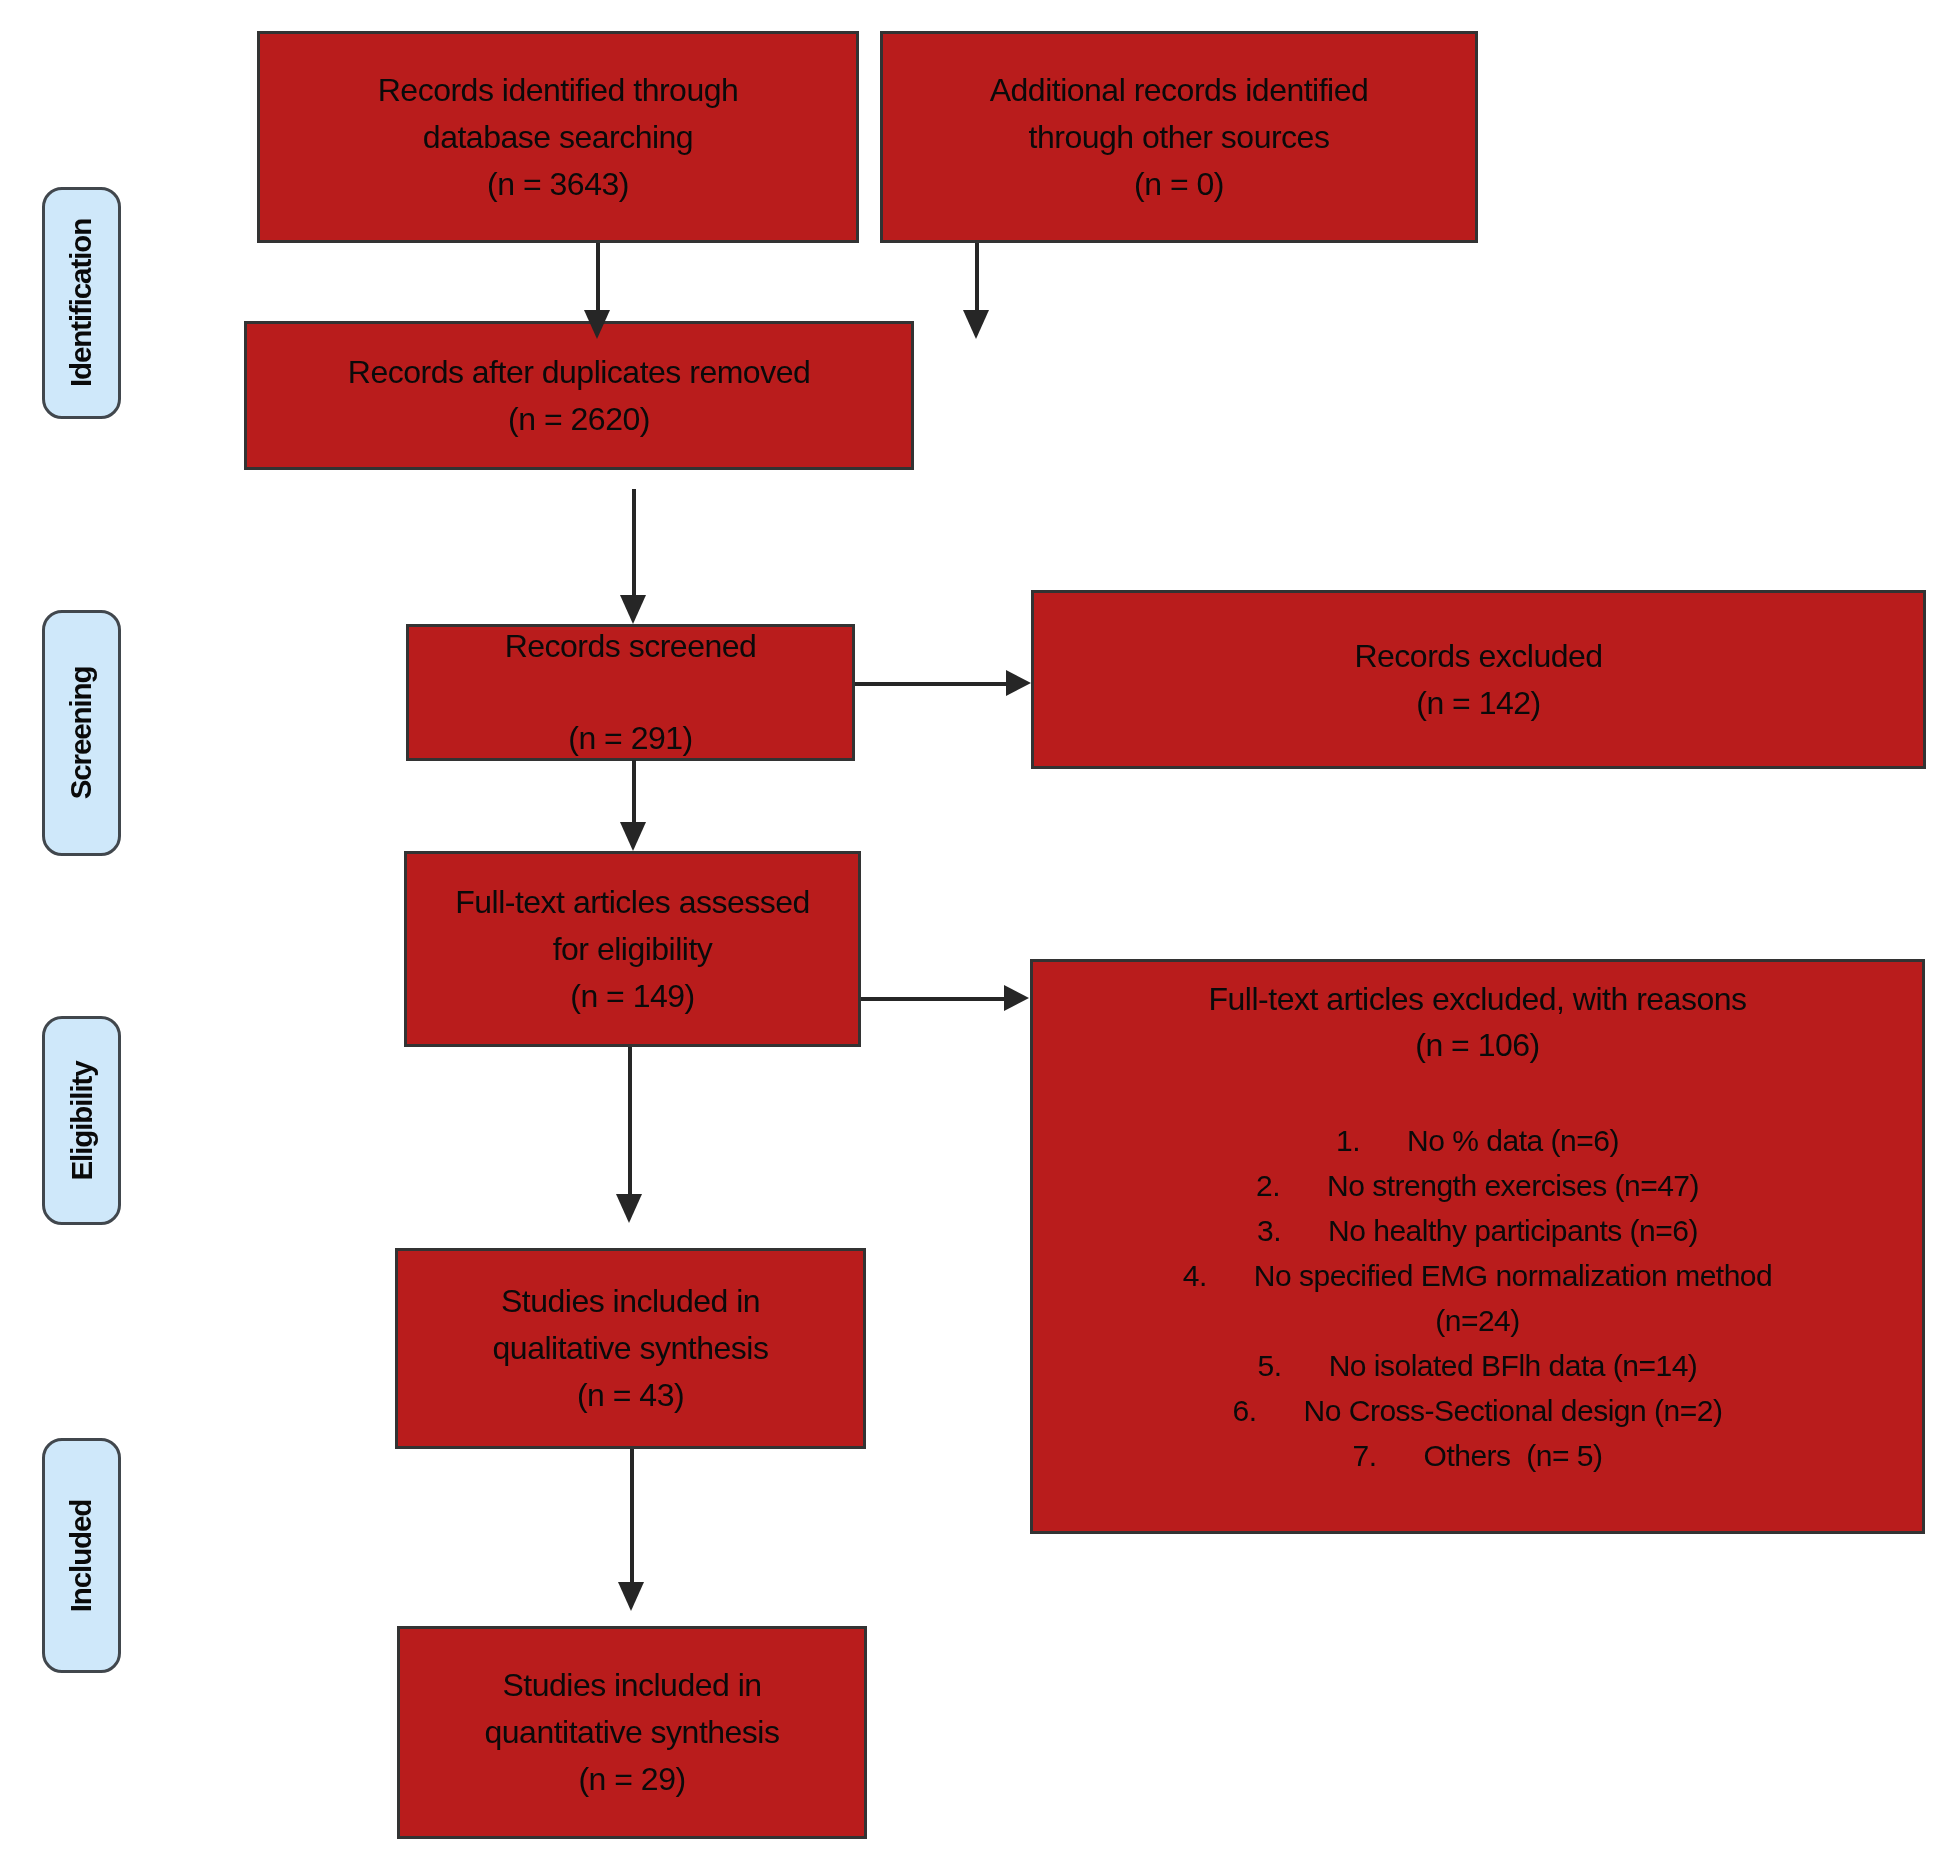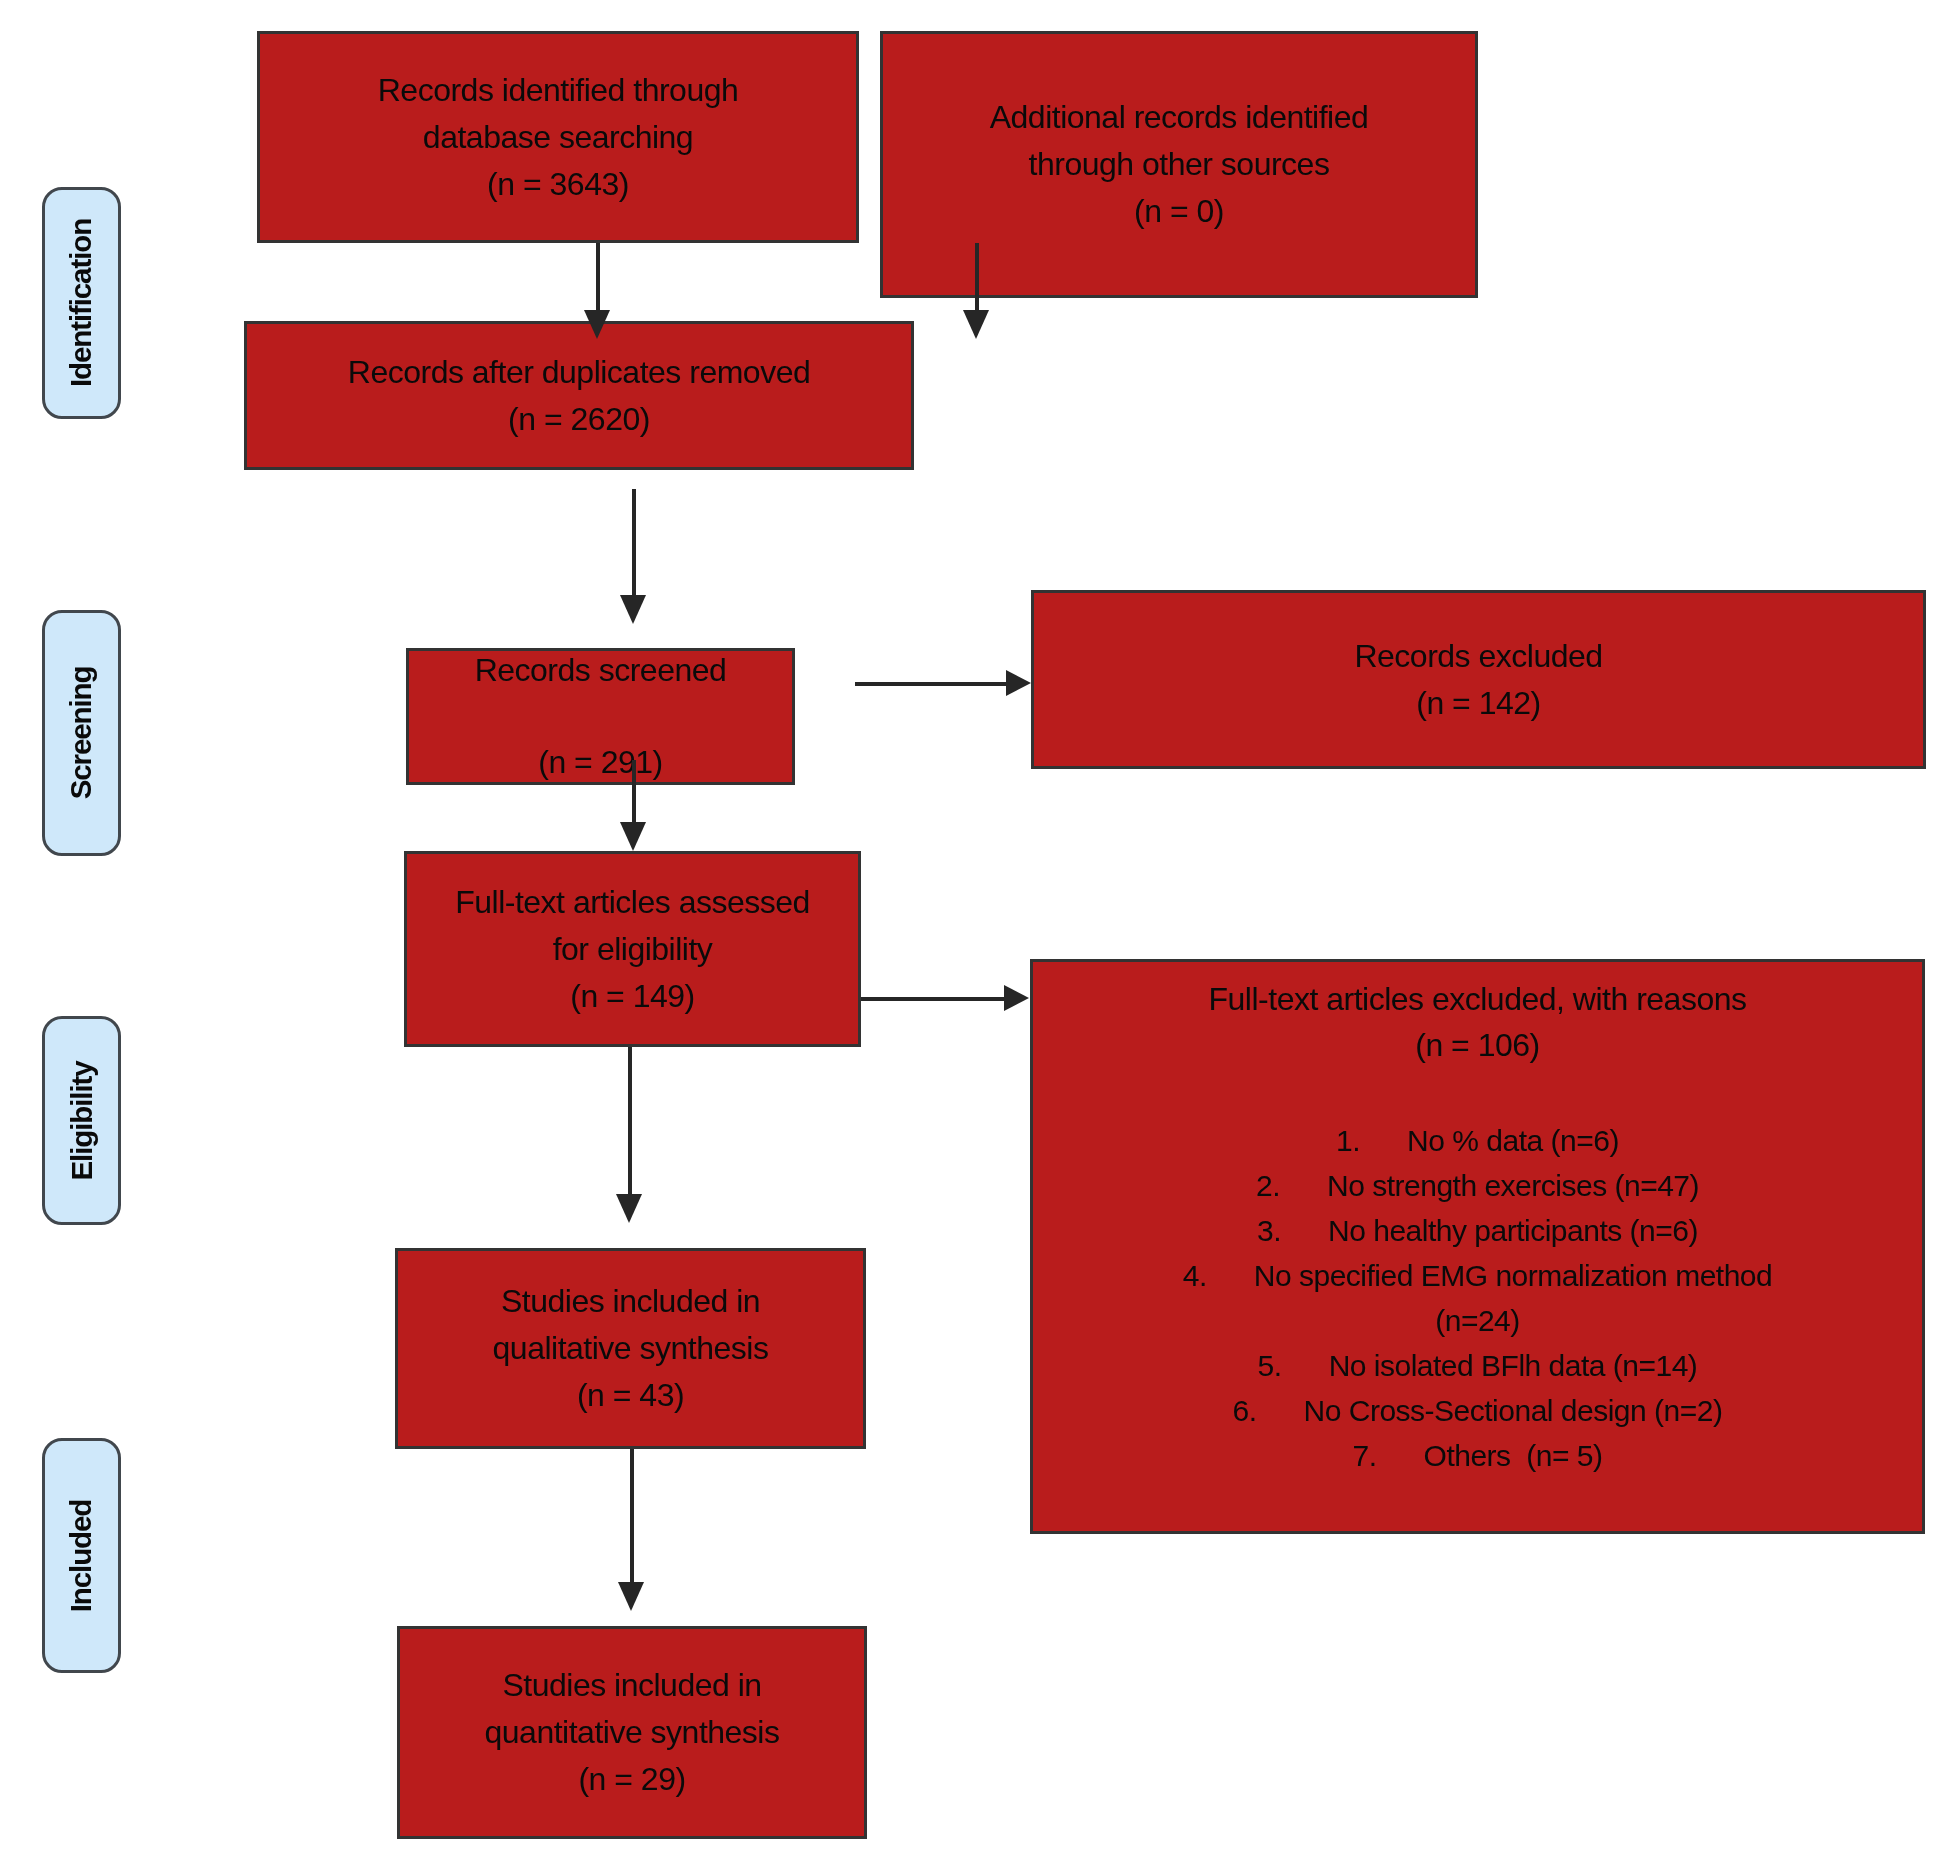--- a/index.html
+++ b/index.html
@@ -98,32 +98,32 @@
   <div class="stage" style="top:1438px; height:235px;">
     <span class="vtext">Included</span>
   </div>
 
   <div class="box" style="left:257px; top:31px; width:602px; height:212px;">
     <div class="line">Records identified through</div>
     <div class="line">database searching</div>
     <div class="line">(n = 3643)</div>
   </div>
 
-  <div class="box" style="left:880px; top:31px; width:598px; height:267px;">
+  <div class="box" style="left:880px; top:31px; width:598px; height:212px;">
     <div class="line">Additional records identified</div>
     <div class="line">through other sources</div>
     <div class="line">(n = 0)</div>
   </div>
 
   <div class="box" style="left:244px; top:321px; width:670px; height:149px;">
     <div class="line">Records after duplicates removed</div>
     <div class="line">(n = 2620)</div>
   </div>
 
-  <div class="box" style="left:406px; top:648px; width:389px; height:137px;gap:45px;">
+  <div class="box" style="left:406px; top:624px; width:449px; height:137px;gap:45px;">
     <div class="line">Records screened</div>
     <div class="line">(n = 291)</div>
   </div>
 
   <div class="box" style="left:1031px; top:590px; width:895px; height:179px;">
     <div class="line">Records excluded</div>
     <div class="line">(n = 142)</div>
   </div>
 
   <div class="box" style="left:404px; top:851px; width:457px; height:196px;">

